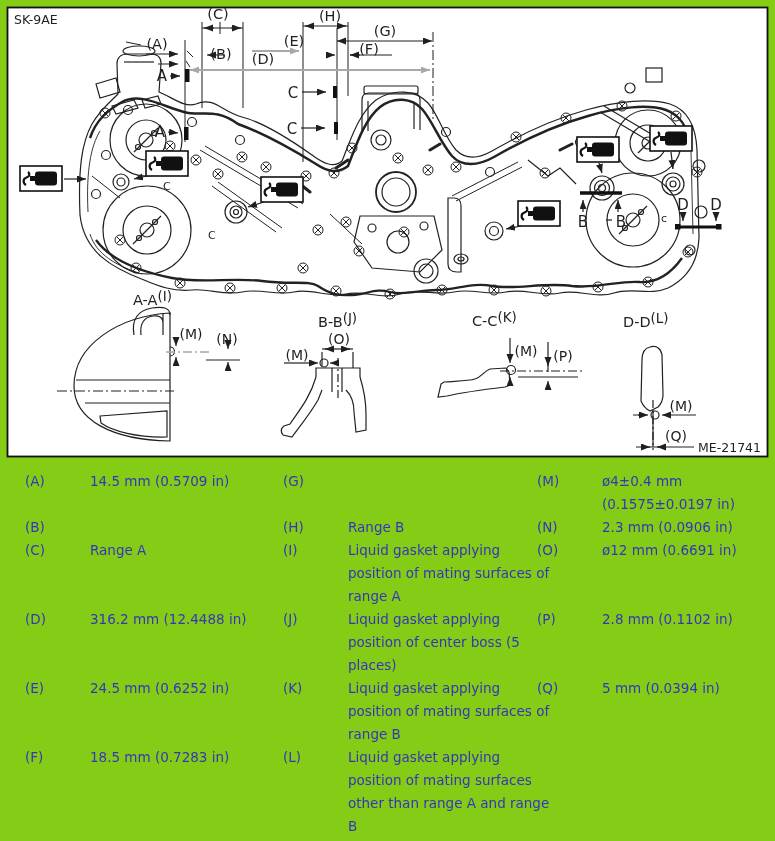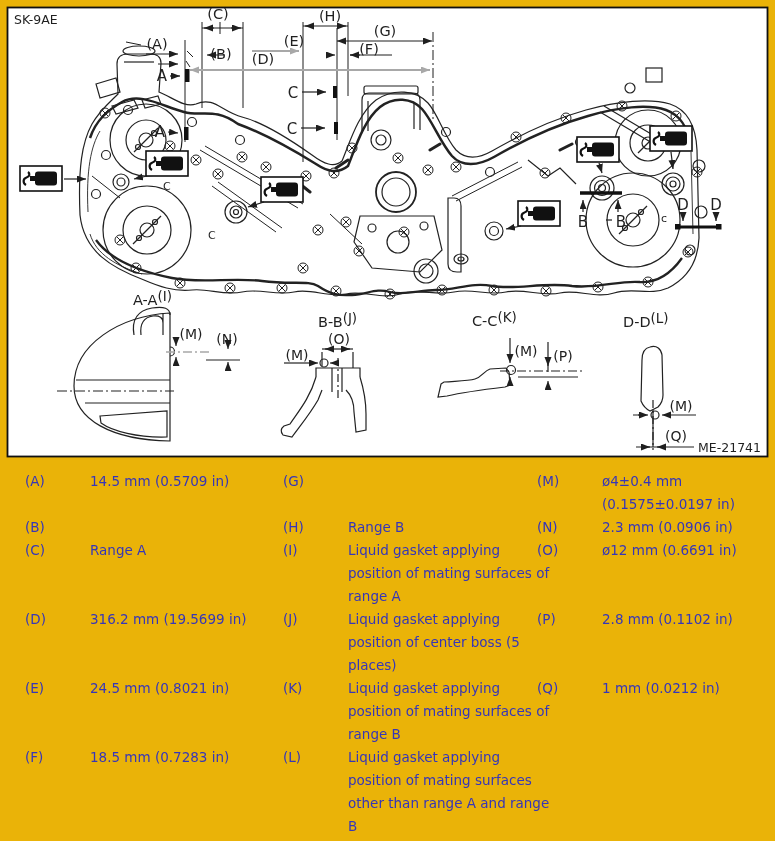--- a/index.html
+++ b/index.html
@@ -1,16 +1,16 @@
 <!DOCTYPE html>
 <html><head>
 <meta charset="utf-8">
 <style>
   html,body{margin:0;padding:0;background:#fff;}
-  .page{position:relative;width:775px;height:841px;background:#eab308;overflow:hidden;
+  .page{position:relative;width:775px;height:841px;background:#84cc16;overflow:hidden;
         font-family:"DejaVu Sans","Liberation Sans",sans-serif;}
   svg text{font-family:"DejaVu Sans","Liberation Sans",sans-serif;fill:#1f1f1f;}
   .fig{position:absolute;left:0;top:0;}
   .legend{position:absolute;left:25px;top:470px;width:742px;
           display:grid;grid-template-columns:258px 254px 1fr;
           grid-template-rows:repeat(6,auto);grid-auto-flow:column;
           color:#3636b8;font-size:13.5px;line-height:23px;}
   .cell{display:flex;align-items:flex-start;}
   .cell .k{flex:0 0 35px;white-space:pre;}
   .cell .t{white-space:pre;margin-left:30px;}
@@ -384,25 +384,25 @@
       </div>
   <div class="cell">
         <span class="k">(B)</span>
       </div>
   <div class="cell">
         <span class="k">(C)</span>
         <span class="t">Range A</span>
       </div>
   <div class="cell">
         <span class="k">(D)</span>
-        <span class="t">316.2 mm (19.5699 in)</span>
+        <span class="t">316.2 mm (12.4488 in)</span>
       </div>
   <div class="cell">
         <span class="k">(E)</span>
-        <span class="t">24.5 mm (0.8021 in)</span>
+        <span class="t">24.5 mm (0.6252 in)</span>
       </div>
   <div class="cell">
         <span class="k">(F)</span>
         <span class="t">18.5 mm (0.7283 in)</span>
       </div>
   <div class="cell">
         <span class="k">(G)</span>
       </div>
   <div class="cell">
         <span class="k">(H)</span>
@@ -445,17 +445,17 @@
   <div class="cell">
         <span class="k">(O)</span>
         <span class="t">ø12 mm (0.6691 in)</span>
       </div>
   <div class="cell">
         <span class="k">(P)</span>
         <span class="t">2.8 mm (0.1102 in)</span>
       </div>
   <div class="cell">
         <span class="k">(Q)</span>
-        <span class="t">1 mm (0.0212 in)</span>
+        <span class="t">5 mm (0.0394 in)</span>
       </div>
 </div>
 
 </div>
 
 </body></html>

